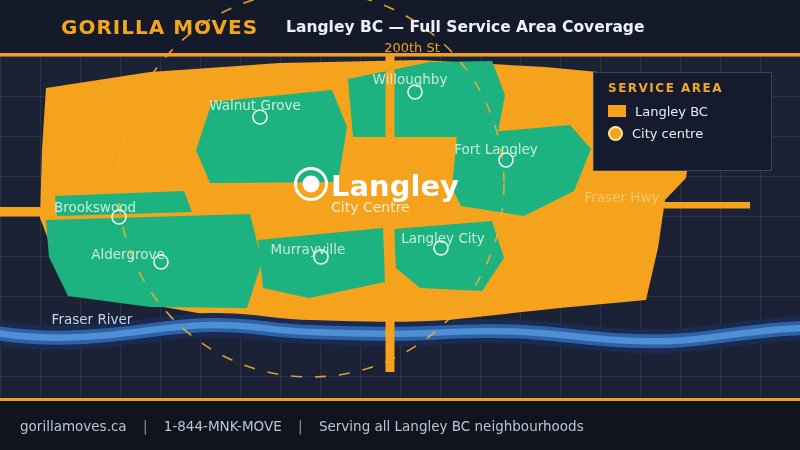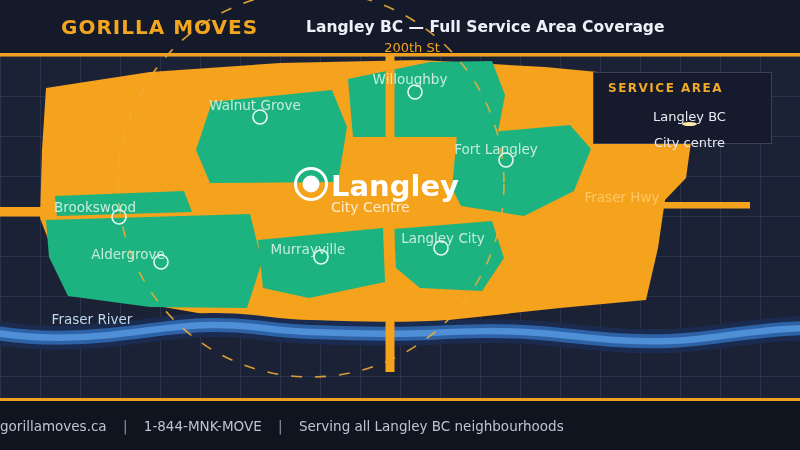--- a/index.html
+++ b/index.html
@@ -13,40 +13,40 @@
     position:absolute;left:0;top:56px;width:800px;height:342px;
     background-color:#1c2236;
     background-image:
       repeating-linear-gradient(to right, rgba(96,108,150,.22) 0 1px, transparent 1px 40px),
       repeating-linear-gradient(to bottom, rgba(96,108,150,.22) 0 1px, transparent 1px 40px);
   }
   svg.map{position:absolute;left:0;top:0;width:800px;height:450px;}
   
   .header{position:absolute;left:0;top:0;width:800px;height:53px;display:flex;align-items:center;padding-left:43px;}
   .brand{margin-left:18px;font-size:20px;font-weight:bold;letter-spacing:1px;color:#f2a51f;white-space:nowrap;}
-  .title{margin-left:48px;font-size:15.5px;font-weight:bold;color:#edf1f7;white-space:nowrap;}
+  .title{margin-left:28px;font-size:15.5px;font-weight:bold;color:#edf1f7;white-space:nowrap;}
   
   .legend{
-    position:absolute;left:593px;top:72px;width:179px;height:72px;
+    position:absolute;left:593px;top:72px;width:179px;height:99px;
     background:#151a2c;border:1px solid #3a4158;box-sizing:border-box;
     padding:8px 0 0 14px;
   }
   .legend-title{font-size:12px;font-weight:bold;letter-spacing:1.5px;color:#f0a828;margin-bottom:5px;}
-  .legend-row{display:flex;align-items:center;height:22px;gap:9px;flex-direction:column;}
+  .legend-row{display:flex;align-items:center;height:22px;gap:9px;}
   .legend-label{font-size:13px;color:#e8ecf2;}
   .sw-rect{width:18px;height:12px;background:#f5a21c;}
   .sw-circle-green{width:13px;height:13px;border-radius:50%;background:#1cb380;}
   .sw-circle-orange{width:11px;height:11px;border-radius:50%;background:#f5a21c;border:2px solid #ffe9a8;}
   .sw-line{width:18px;height:3px;border-radius:2px;background:#d9a850;}
   
   .footer{
     position:absolute;left:0;top:401px;width:800px;height:49px;background:#10141f;
     display:flex;align-items:center;
   }
-  .footer-text{font-size:13.5px;color:#bcc4d3;}
+  .footer-text{margin-left:20px;font-size:13.5px;color:#bcc4d3;}
   .footer-text .sep{margin:0 12px;color:#8e96a8;}
   
   text{font-family:"DejaVu Sans","Liberation Sans",sans-serif;}
   .nb-label{font-size:13.5px;fill:#d6f1e3;opacity:.92;}
   .road-label{font-size:13px;fill:#f5a21c;}
   .hwy-label{font-size:13.5px;fill:#ffc764;}
   .river-label{font-size:13.5px;fill:#bdd7f0;}
   .city-name{font-size:29px;font-weight:bold;fill:#ffffff;}
   .city-sub{font-size:14px;fill:#ffffff;opacity:.78;}
 </style>

